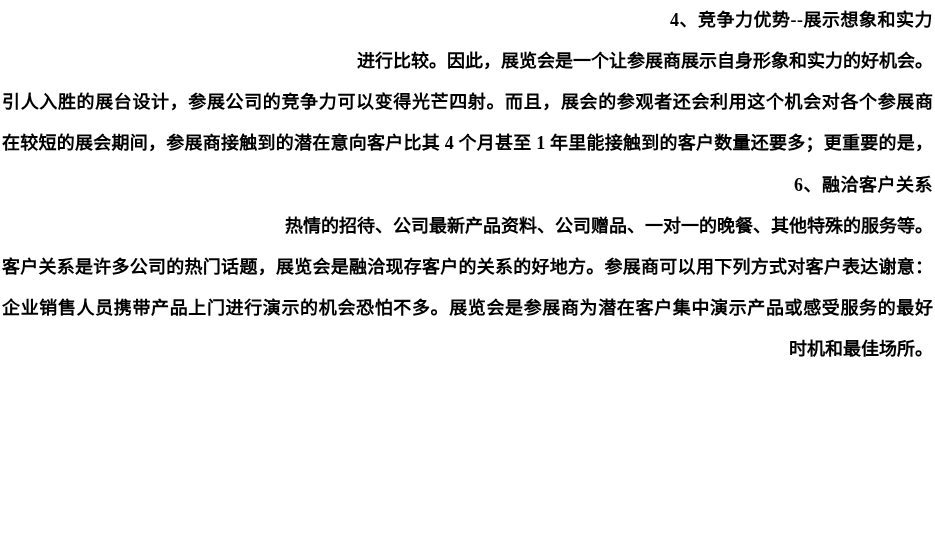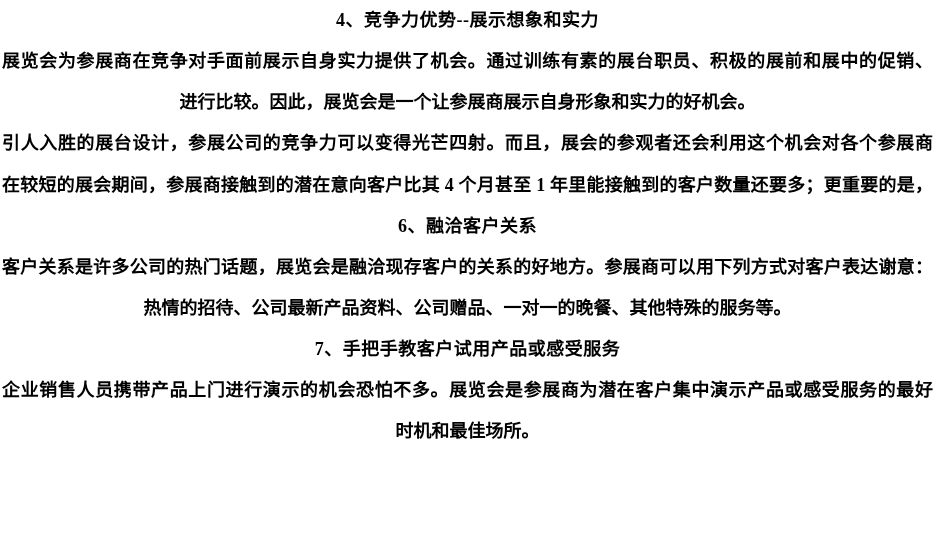--- a/index.html
+++ b/index.html
@@ -14,46 +14,44 @@
       font-weight: bold;
       overflow: hidden;
     }
     .line {
       height: 41.15px;
       line-height: 41.15px;
       font-size: 18px;
       padding: 0 2px;
       white-space: nowrap;
       overflow: hidden;
-      text-align: center;
+      text-align: right;
       color: #000000;
     }
     .line.justify {
       white-space: normal;
       text-align: justify;
       text-align-last: justify;
       text-justify: inter-character;
     }
     .line.heading {
       letter-spacing: 0.5px;
     }
   </style>
 </head>
 <body>
 
 <div class="page">
 
   <div class="line heading">4、竞争力优势--展示想象和实力</div>
-  <div class="line justify">展览会为参展商在竞争对手面前展示自身实力提供了机会。通过训练有素的展台职员、积极的展前和展中的促销、</div>
   <div class="line">进行比较。因此，展览会是一个让参展商展示自身形象和实力的好机会。</div>
   <div class="line justify">引人入胜的展台设计，参展公司的竞争力可以变得光芒四射。而且，展会的参观者还会利用这个机会对各个参展商</div>
 
   <div class="line justify">在较短的展会期间，参展商接触到的潜在意向客户比其 4 个月甚至 1 年里能接触到的客户数量还要多；更重要的是，</div>
 
   <div class="line heading">6、融洽客户关系</div>
+  <div class="line">热情的招待、公司最新产品资料、公司赠品、一对一的晚餐、其他特殊的服务等。</div>
   <div class="line justify">客户关系是许多公司的热门话题，展览会是融洽现存客户的关系的好地方。参展商可以用下列方式对客户表达谢意：</div>
-  <div class="line">热情的招待、公司最新产品资料、公司赠品、一对一的晚餐、其他特殊的服务等。</div>
 
-  <div class="line heading">7、手把手教客户试用产品或感受服务</div>
   <div class="line justify">企业销售人员携带产品上门进行演示的机会恐怕不多。展览会是参展商为潜在客户集中演示产品或感受服务的最好</div>
   <div class="line">时机和最佳场所。</div>
 
 </div>
 
 </body></html>

